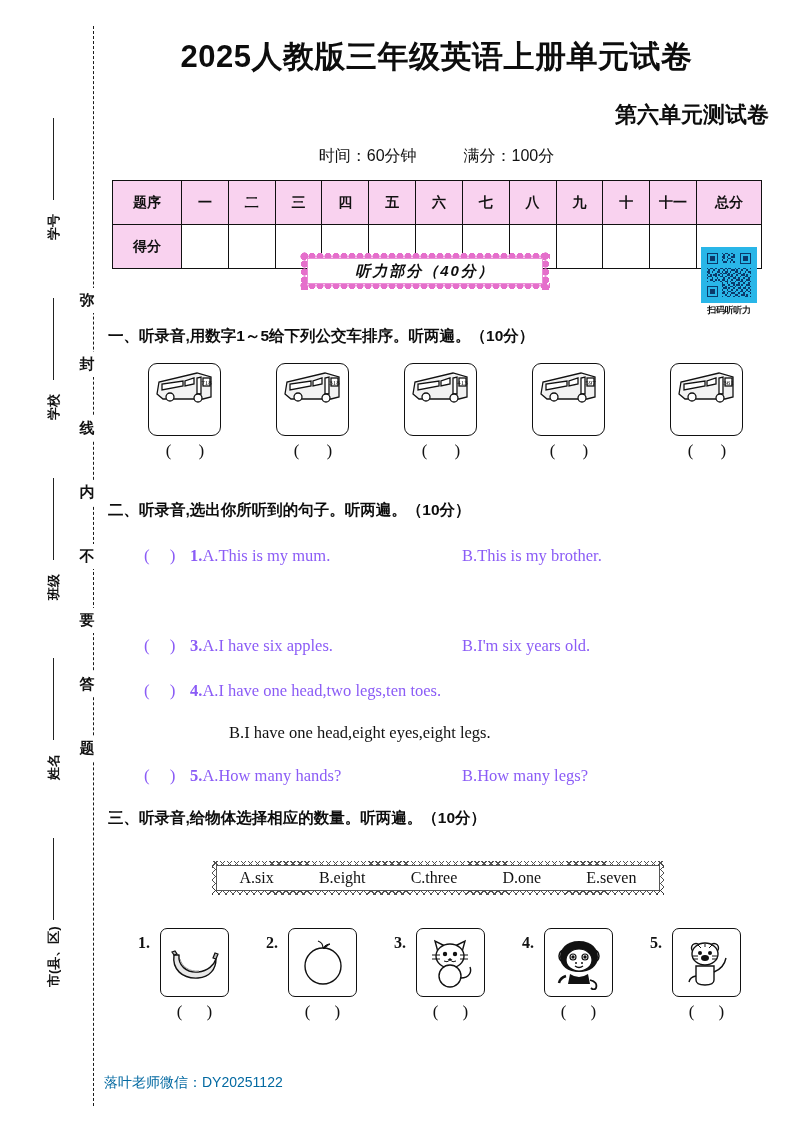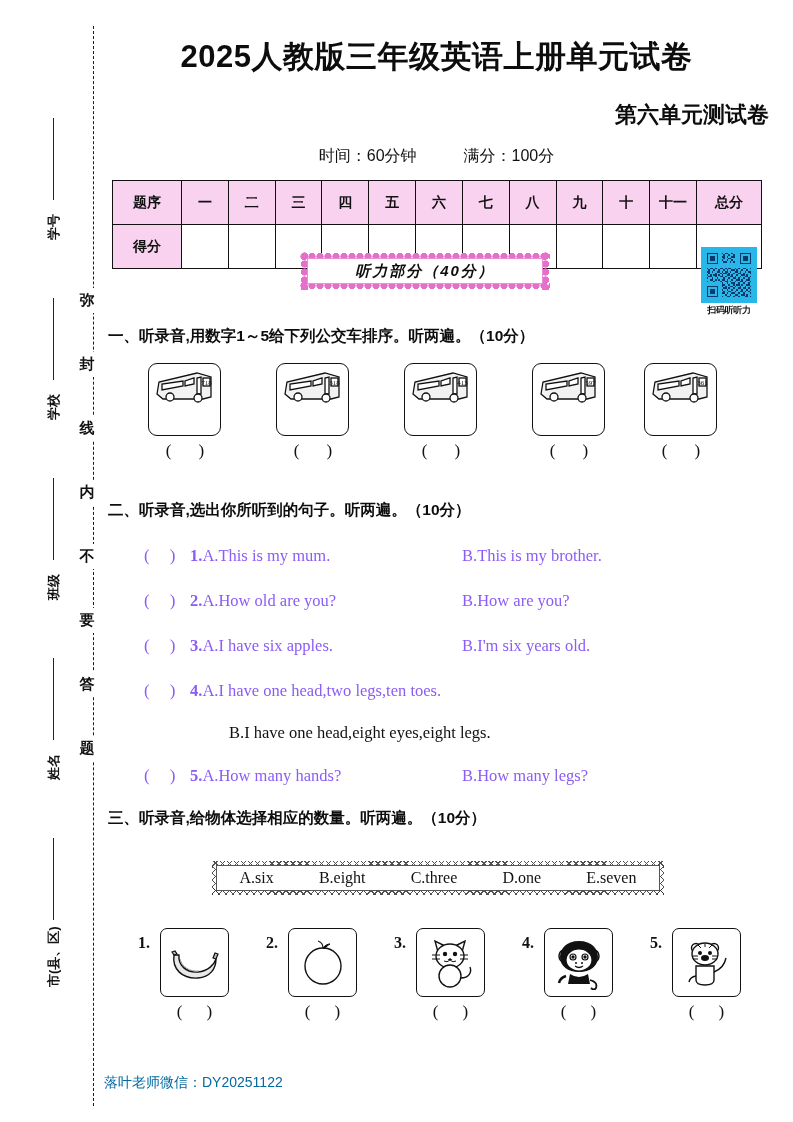--- a/index.html
+++ b/index.html
@@ -663,21 +663,21 @@
             <path d="M44 14 L44 30 L48 30 L48 13 Z" fill="#fff"></path>
             <rect x="50" y="14" width="7" height="8" fill="#fff"></rect>
             <circle cx="17" cy="33" r="4" fill="#fff"></circle>
             <circle cx="45" cy="34" r="4" fill="#fff"></circle>
           </g>
           <text x="53.5" y="20.5" font-family="Liberation Serif, serif" font-size="7" text-anchor="middle" fill="#111">597</text>
         </svg>
       </div>
       <div class="paren">(<span class="sp"></span>)</div>
     </div>
-    <div class="pic-cell" style="left:540px;">
+    <div class="pic-cell" style="left:566px;">
       <div class="pic-frame">
         <svg width="64" height="48" viewBox="0 0 64 48">
           <g fill="none" stroke="#111" stroke-width="1.3">
             <path d="M4 30 L6 18 L44 9 L58 13 L58 33 L50 35 L10 35 Z" fill="#f2f2f2"></path>
             <path d="M9 20 L9 26 L30 22 L30 17 Z" fill="#fff"></path>
             <path d="M32 17 L32 22 L41 20 L41 14 Z" fill="#fff"></path>
             <path d="M44 14 L44 30 L48 30 L48 13 Z" fill="#fff"></path>
             <rect x="50" y="14" width="7" height="8" fill="#fff"></rect>
             <circle cx="17" cy="33" r="4" fill="#fff"></circle>
             <circle cx="45" cy="34" r="4" fill="#fff"></circle>
@@ -688,23 +688,20 @@
       <div class="paren">(<span class="sp"></span>)</div>
     </div>
   </div>
 
   <div class="q-head" style="top:500px;">二、听录音,选出你所听到的句子。听两遍。（10分）</div>
 
   <div class="choice-row" style="top:546px;">
     <span class="brk">(<span class="sp"></span>)</span><span class="num">1.</span><span class="optA">A.This is my mum.</span><span class="optB">B.This is my brother.</span>
   </div>
 
-  <div class="choice-row" style="top:591px;">
-    <span class="brk">(<span class="sp"></span>)</span><span class="num">2.</span><span class="optA">A.How old are you?</span><span class="optB">B.How are you?</span>
-  </div>
 
   <div class="choice-row" style="top:636px;">
     <span class="brk">(<span class="sp"></span>)</span><span class="num">3.</span><span class="optA">A.I have six apples.</span><span class="optB">B.I'm six years old.</span>
   </div>
 
   <div class="choice-row" style="top:681px;">
     <span class="brk">(<span class="sp"></span>)</span><span class="num">4.</span><span class="optA">A.I have one head,two legs,ten toes.</span>
   </div>
   <div class="choice-sub" style="top:723px;">B.I have one head,eight eyes,eight legs.</div>
 

